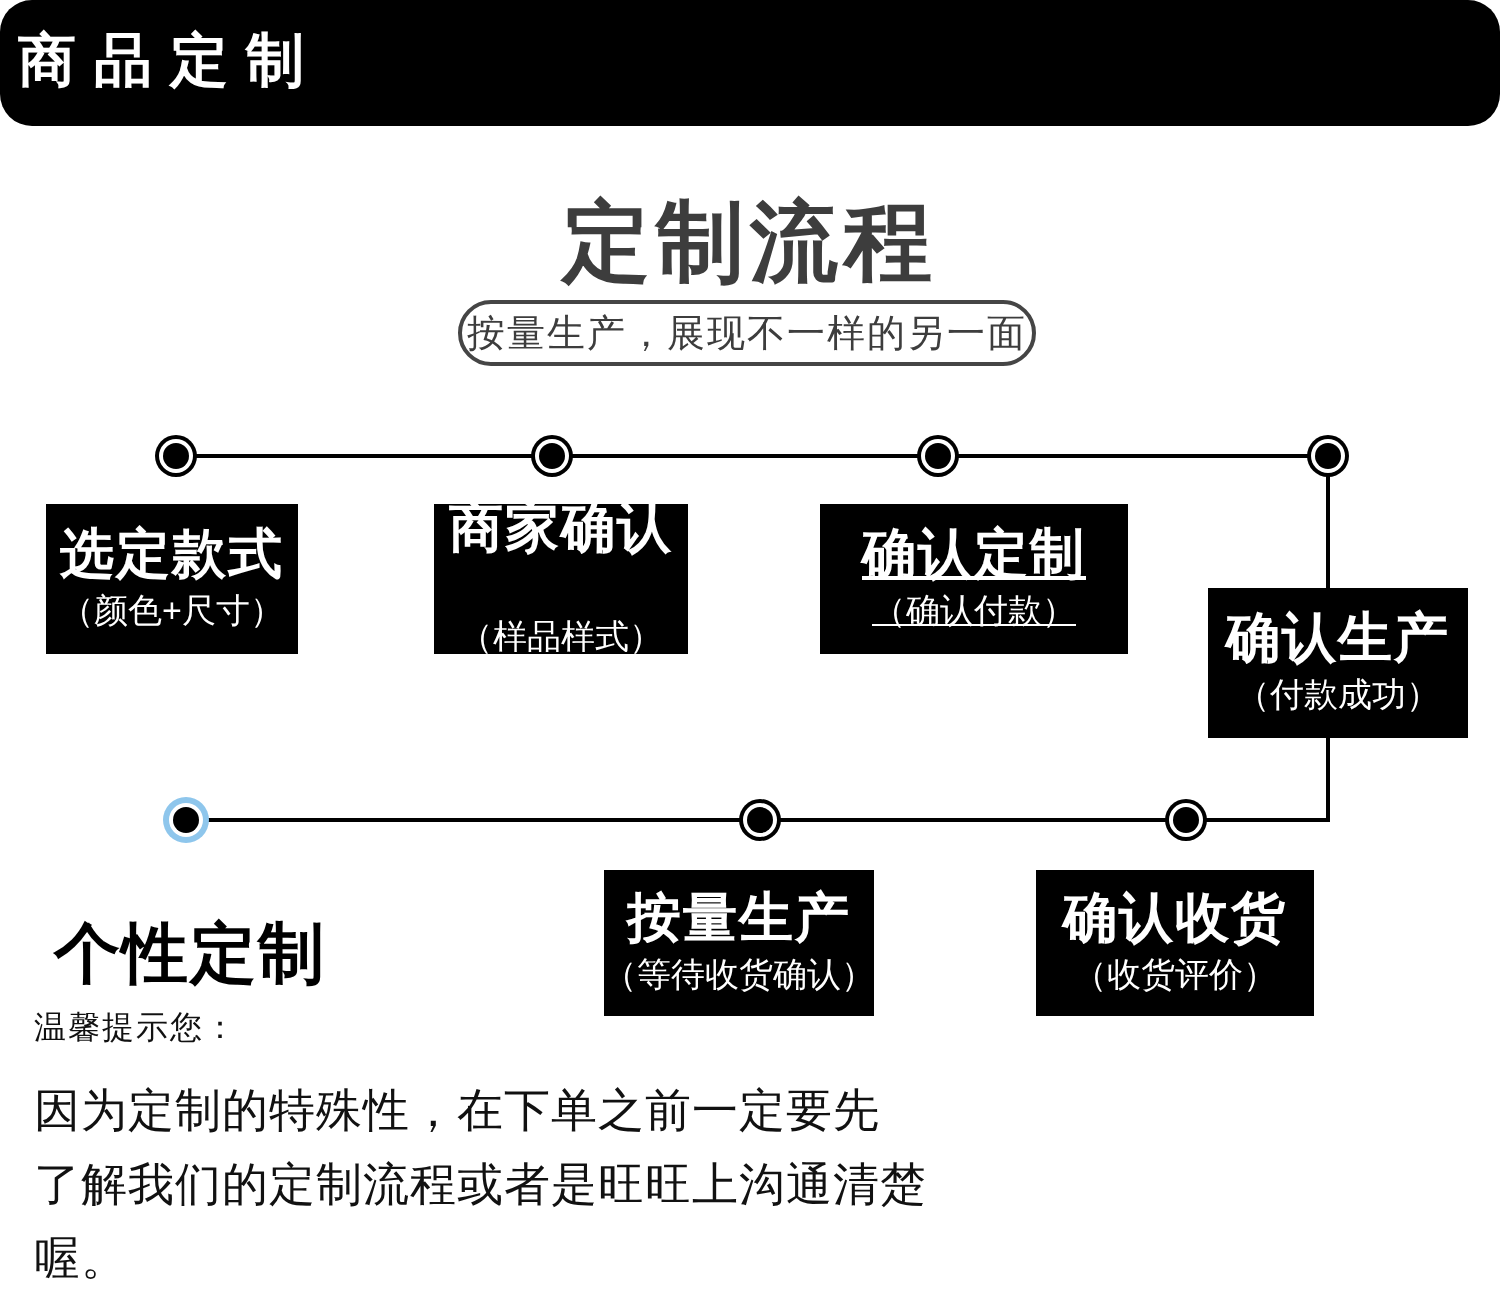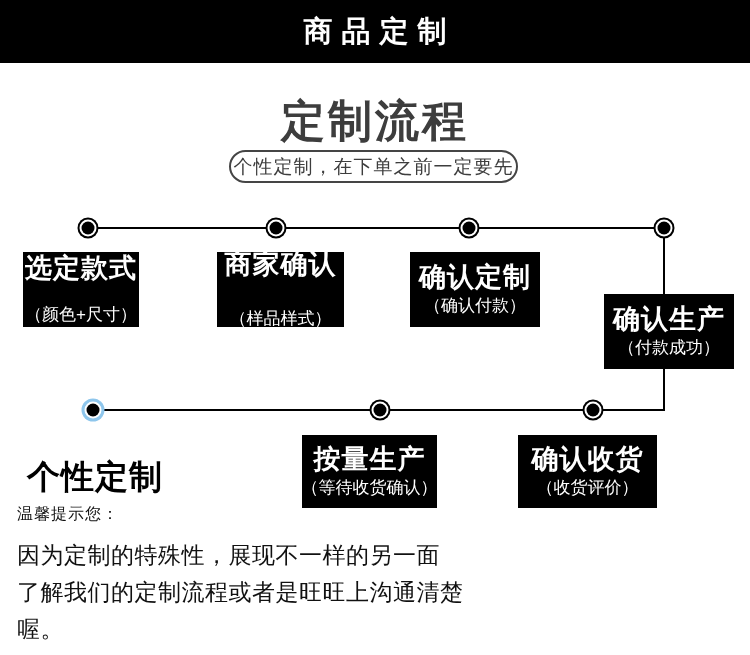--- a/index.html
+++ b/index.html
@@ -5,21 +5,21 @@
   html,body { margin:0; padding:0; }
   body { font-family: "Liberation Sans", sans-serif; background:#fff; }
   .page {
     position: relative; width: 750px; height: 655px;
     background: #fff; overflow: hidden;
   }
   
   .banner {
     position:absolute; left:0; top:0; width:750px; height:63px;
     background:#000; display:flex; flex-direction:column;
-    align-items:center; justify-content:center;
+    align-items:flex-start; justify-content:center;border-radius:16px;
   }
   .banner-title {
     color:#fff; font-size:29px; font-weight:bold;
     letter-spacing:9px; text-indent:9px; line-height:1.1;
   }
   .banner-sub {
     color:#fff; font-size:14px; margin-top:3px;
     font-family:"Liberation Mono", monospace;
     letter-spacing:4px; text-indent:4px;
   }
@@ -70,63 +70,63 @@
 
 <div class="page">
 
   <div class="banner">
     <div class="banner-title">商品定制</div>
   </div>
 
   <div class="flow-title">定制流程</div>
 
   <div class="tagline-pill">
-    <span>个性定制，在下单之前一定要先</span>
+    <span>按量生产，展现不一样的另一面</span>
   </div>
 
   <div class="fline" style="left:88px; top:227px; width:577px; height:2px;"></div>
   <div class="fline" style="left:663px; top:228px; width:2px; height:182px;"></div>
   <div class="fline" style="left:93px; top:409px; width:572px; height:2px;"></div>
 
   <div class="dot" style="left:88px; top:228px;"></div>
   <div class="dot" style="left:276px; top:228px;"></div>
   <div class="dot" style="left:469px; top:228px;"></div>
   <div class="dot" style="left:664px; top:228px;"></div>
 
   <div class="dot blue" style="left:93px; top:410px;"></div>
   <div class="dot" style="left:380px; top:410px;"></div>
   <div class="dot" style="left:593px; top:410px;"></div>
 
-  <div class="pbox" style="left:23px; top:252px; width:116px; height:75px;justify-content:space-between;">
+  <div class="pbox" style="left:23px; top:252px; width:126px; height:75px;">
     <div class="main">选定款式</div>
     <div class="sub">（颜色+尺寸）</div>
   </div>
   <div class="pbox" style="left:217px; top:252px; width:127px; height:75px;gap:26px;">
     <div class="main">商家确认</div>
     <div class="sub">（样品样式）</div>
   </div>
-  <div class="pbox" style="left:410px; top:252px; width:130px; height:75px;">
+  <div class="pbox" style="left:410px; top:252px; width:154px; height:75px;text-decoration:underline;">
     <div class="main">确认定制</div>
     <div class="sub">（确认付款）</div>
   </div>
   <div class="pbox" style="left:604px; top:252px; width:130px; height:75px;margin-top:42px;">
     <div class="main">确认生产</div>
     <div class="sub">（付款成功）</div>
   </div>
 
   <div class="pbox" style="left:302px; top:435px; width:135px; height:73px;">
     <div class="main">按量生产</div>
     <div class="sub">（等待收货确认）</div>
   </div>
   <div class="pbox" style="left:518px; top:435px; width:139px; height:73px;">
     <div class="main">确认收货</div>
     <div class="sub">（收货评价）</div>
   </div>
 
   <div class="guide-title">个性定制</div>
   <div class="guide-intro">温馨提示您：</div>
   <div class="guide-body">
-    <div>因为定制的特殊性，展现不一样的另一面</div>
+    <div>因为定制的特殊性，在下单之前一定要先</div>
     <div>了解我们的定制流程或者是旺旺上沟通清楚</div>
     <div>喔。</div>
   </div>
 
 </div>
 
 </body></html>

